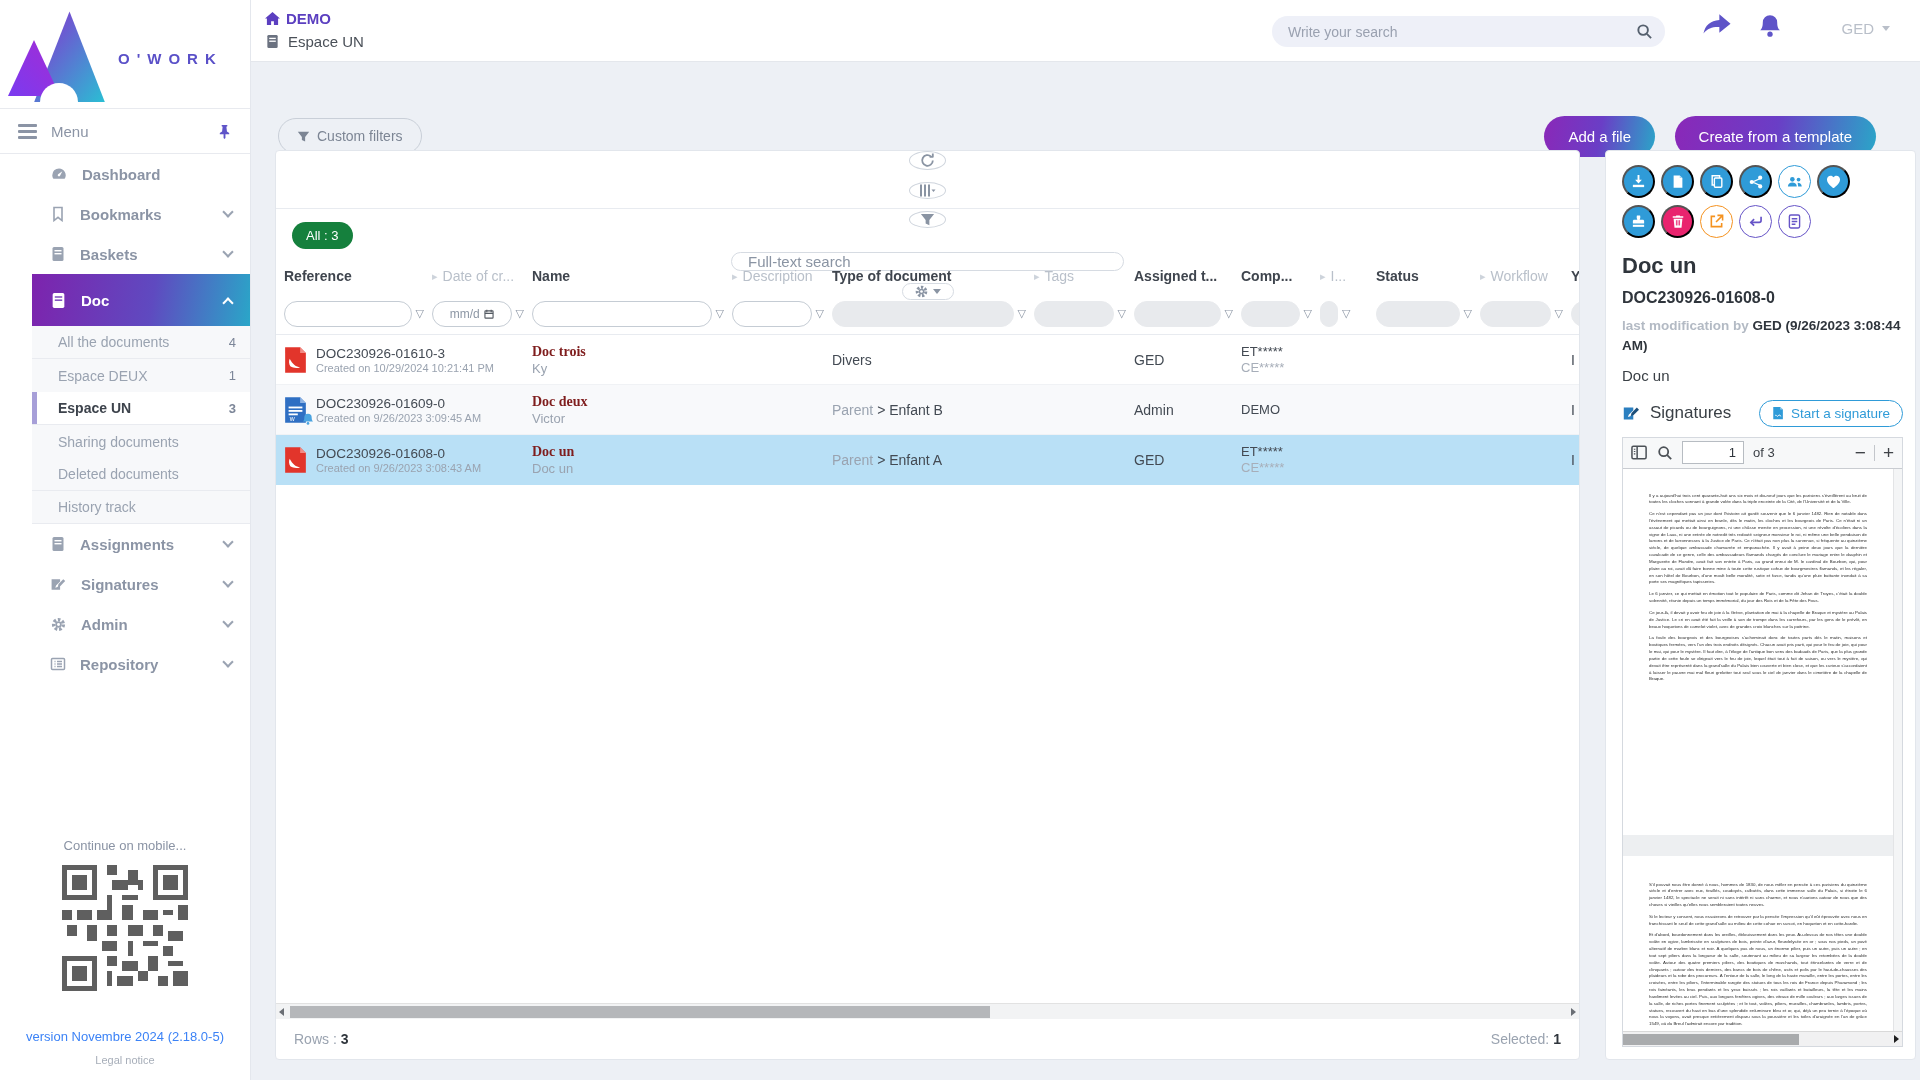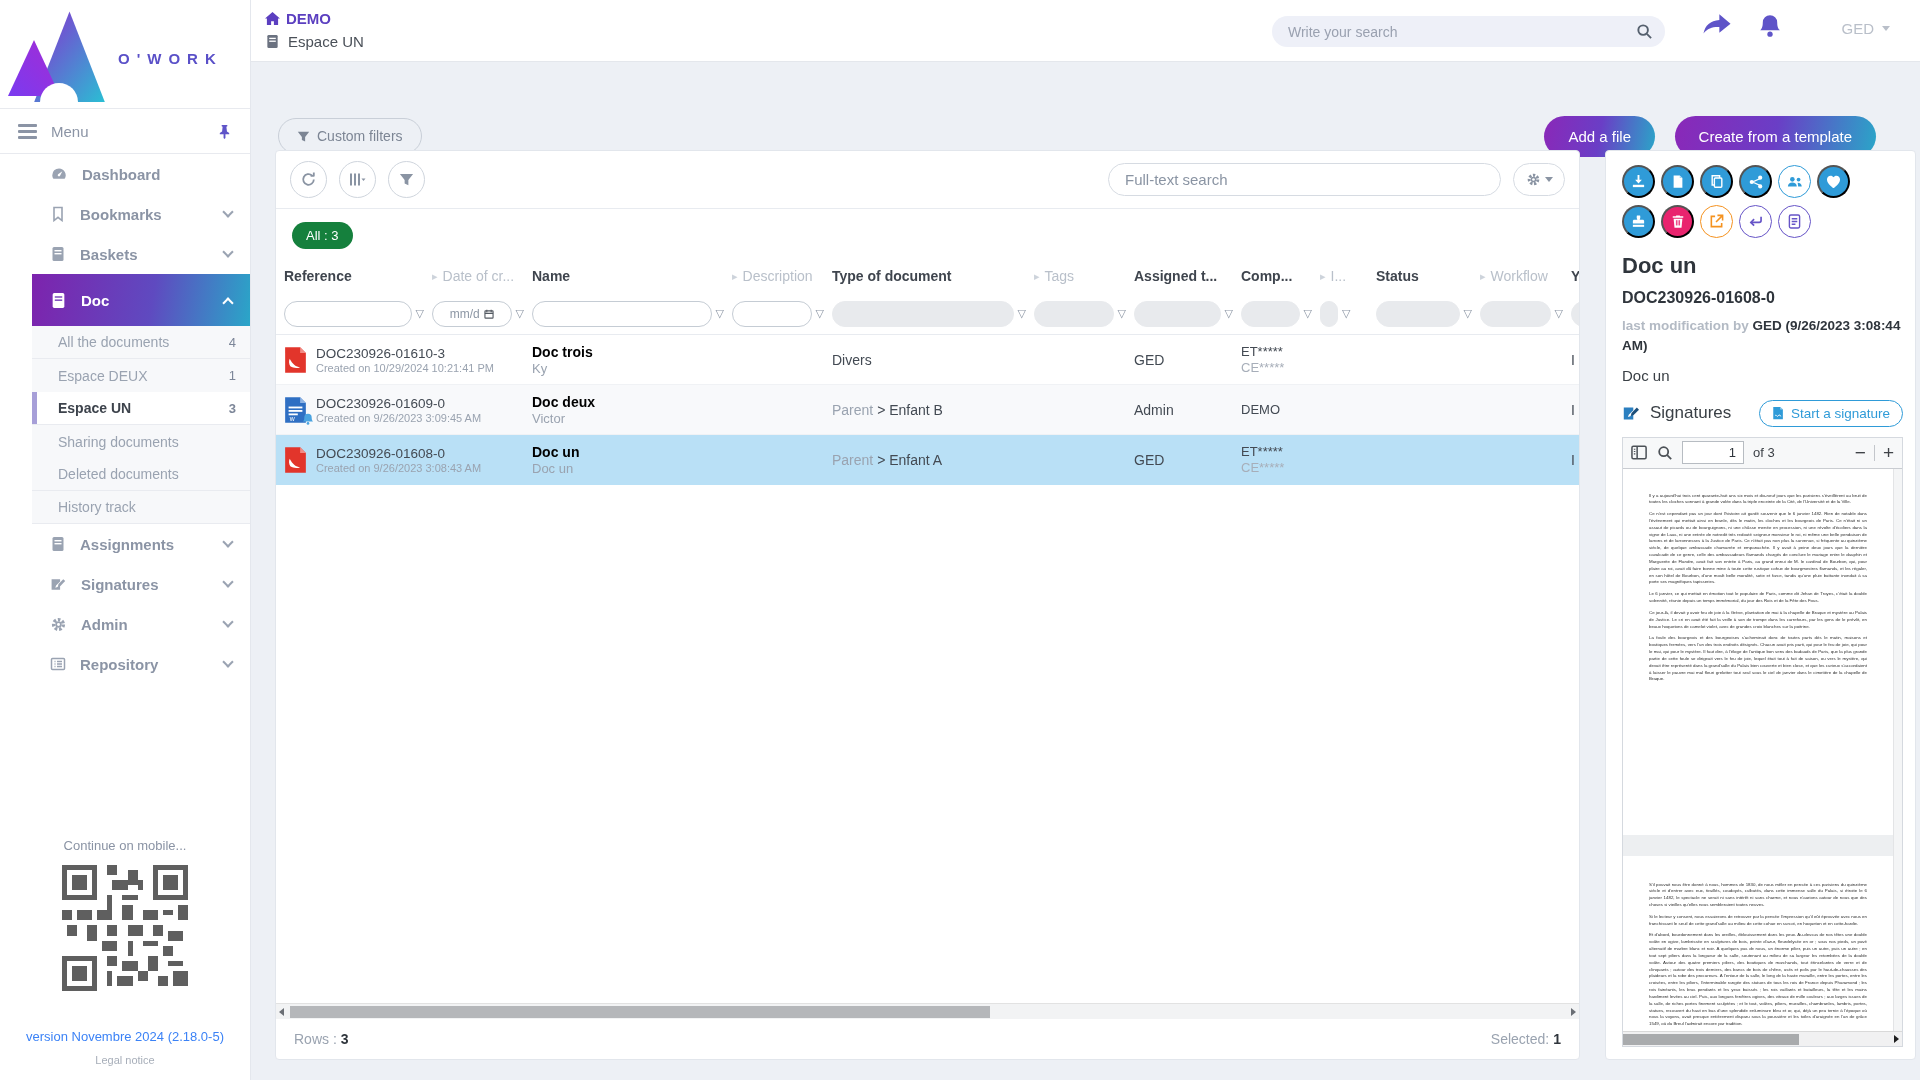--- a/index.html
+++ b/index.html
@@ -51,21 +51,21 @@
   .grad-btn{position:absolute;top:18px;height:41px;border:none;border-radius:21px;background:linear-gradient(100deg,#8a28b8 0%,#6a3ec6 50%,#2aa6c8 100%);color:#fff;font-size:15px;display:flex;align-items:center;padding:0 24px;font-family:inherit;}
   .grad-btn.add{right:265px;}
   .grad-btn.create{right:44px;}
 
   
   .card{position:absolute;background:#fff;border:1px solid #e2e6ec;border-radius:4px;}
   .table-card{left:275px;top:150px;width:1305px;height:910px;display:flex;flex-direction:column;overflow:hidden;}
   .side-panel{left:1605px;top:150px;width:311px;height:910px;display:flex;flex-direction:column;padding:14px 12px 12px 16px;}
 
   
-  .tc-toolbar{height:58px;border-bottom:1px solid #e8ebf0;display:flex;align-items:center;padding:0 14px;gap:12px;}
+  .tc-toolbar{height:58px;border-bottom:1px solid #e8ebf0;display:flex;align-items:center;padding:0 14px;gap:12px;flex-direction:column;}
   .circ{width:37px;height:37px;border-radius:50%;border:1px solid #cfd5dd;background:#fff;display:flex;align-items:center;justify-content:center;color:#8a94a3;}
   .tc-toolbar .flex{flex:1;}
   .ft-search{width:393px;height:33px;border:1px solid #d6dbe2;border-radius:17px;display:flex;align-items:center;padding:0 16px;}
   .ft-search input{flex:1;border:none;outline:none;font-size:15px;color:#4a5058;font-family:inherit;background:transparent;}
   .ft-search input::placeholder{color:#8a94a3;}
   .gear-pill{width:52px;height:33px;border:1px solid #d6dbe2;border-radius:17px;background:#fff;display:flex;align-items:center;justify-content:center;gap:4px;color:#8a94a3;}
   .gear-pill .caret{border-top-color:#8a94a3;}
   .pillrow{padding:13px 16px 10px;}
   .all-pill{display:inline-block;background:#15803d;color:#fff;font-size:13px;border-radius:14px;padding:6px 14px;}
 
@@ -82,21 +82,21 @@
   .fun{color:#8d97a5;font-size:11px;flex:none;}
 
   .trow{height:50px;align-items:center;border-bottom:1px solid #f0f2f5;font-size:14px;color:#434a53;}
   .trow.alt{background:#f8f9fb;}
   .trow.sel{background:#b9e0f6;border-bottom-color:#b9e0f6;}
   .ref-cell{display:flex;align-items:center;gap:9px;padding-right:4px;}
   .ficon{position:relative;flex:none;}
   .stack{display:flex;flex-direction:column;gap:1px;min-width:0;}
   .ref-no{font-size:13.5px;color:#434a53;white-space:nowrap;}
   .created{font-size:11px;color:#9aa3b0;white-space:nowrap;}
-  .doc-name{font-weight:bold;color:#000000;}
+  .doc-name{font-weight:bold;color:#7f1d1d;font-family:Liberation Serif, serif;}
   .doc-sub{font-size:13px;color:#9aa3b0;}
   .type-muted{color:#9aa3b0;}
   .comp1{font-size:13px;}
   .comp2{font-size:13px;color:#a7aeb9;}
   .cell-clip{overflow:hidden;white-space:nowrap;}
 
   .tbody-empty{flex:1;}
   .hscroll{height:16px;background:#f2f3f4;border-top:1px solid #e2e2e2;position:relative;}
   .hscroll .thumb{position:absolute;left:14px;top:2px;width:700px;height:12px;background:#b5b7ba;}
   .hs-arrow{position:absolute;top:4px;width:0;height:0;border-top:4px solid transparent;border-bottom:4px solid transparent;}

